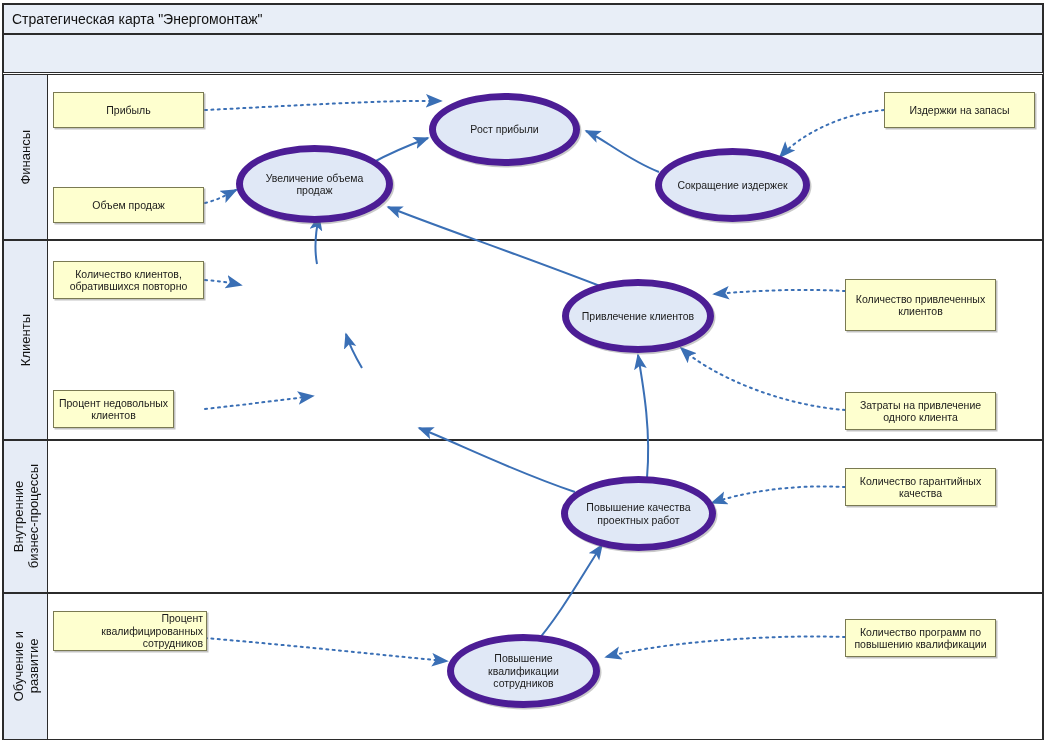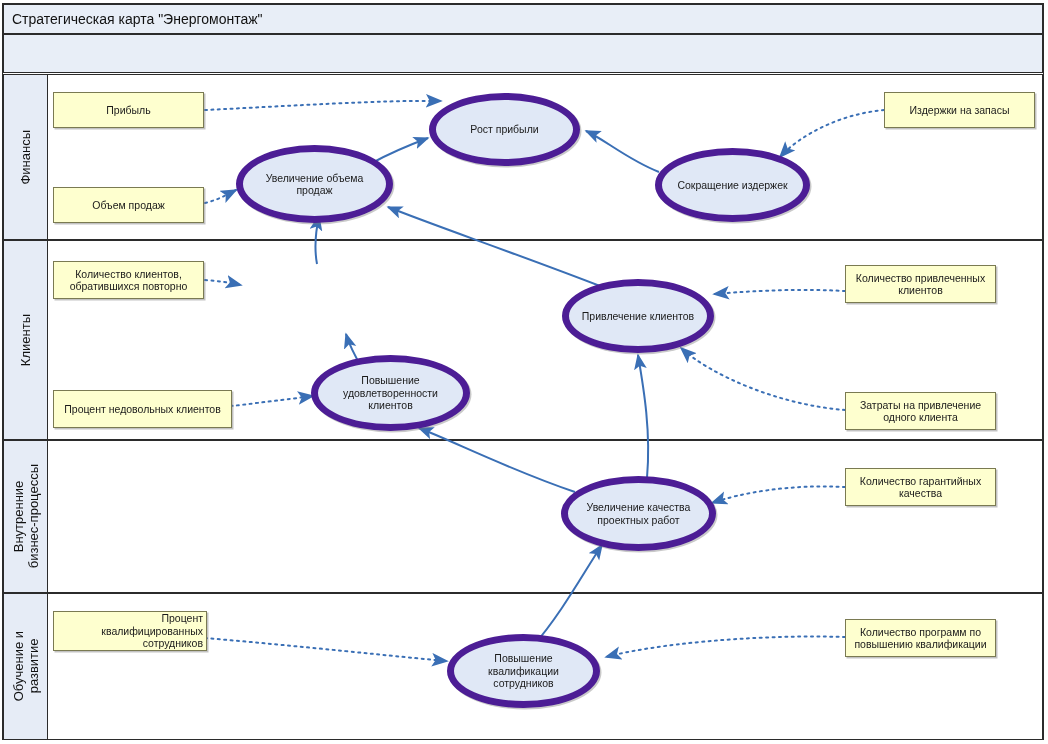--- a/index.html
+++ b/index.html
@@ -187,30 +187,27 @@
 
   <div class="ell" style="left:236px;top:145px;width:157px;height:78px;">
     <span>Увеличение объема продаж</span>
   </div>
 
   <div class="ell" style="left:655px;top:148px;width:155px;height:74px;">
     <span>Сокращение издержек</span>
   </div>
 
 
-  <div class="ell" style="left:311px;top:355px;width:159px;height:76px;">
-    <span>Повышение удовлетворенности клиентов</span>
-  </div>
 
   <div class="ell" style="left:562px;top:279px;width:152px;height:74px;">
     <span>Привлечение клиентов</span>
   </div>
 
   <div class="ell" style="left:561px;top:476px;width:155px;height:75px;">
-    <span>Увеличение качества проектных работ</span>
+    <span>Повышение качества проектных работ</span>
   </div>
 
   <div class="ell" style="left:447px;top:634px;width:153px;height:74px;">
     <span>Повышение квалификации сотрудников</span>
   </div>
 
   <div class="mbox" style="left:53px;top:187px;width:151px;height:36px;">
     <span>Объем продаж</span>
   </div>
 
@@ -219,25 +216,25 @@
   </div>
 
   <div class="mbox" style="left:884px;top:92px;width:151px;height:36px;">
     <span>Издержки на запасы</span>
   </div>
 
   <div class="mbox" style="left:53px;top:261px;width:151px;height:38px;">
     <span>Количество клиентов, обратившихся повторно</span>
   </div>
 
-  <div class="mbox" style="left:53px;top:390px;width:179px;height:38px;">
+  <div class="mbox" style="left:53px;top:390px;width:121px;height:38px;">
     <span>Процент недовольных клиентов</span>
   </div>
 
-  <div class="mbox" style="left:845px;top:265px;width:151px;height:38px;">
+  <div class="mbox" style="left:845px;top:279px;width:151px;height:52px;">
     <span>Количество привлеченных клиентов</span>
   </div>
 
   <div class="mbox" style="left:845px;top:392px;width:151px;height:38px;">
     <span>Затраты на привлечение одного клиента</span>
   </div>
 
   <div class="mbox" style="left:845px;top:468px;width:151px;height:38px;">
     <span>Количество гарантийных качества</span>
   </div>

